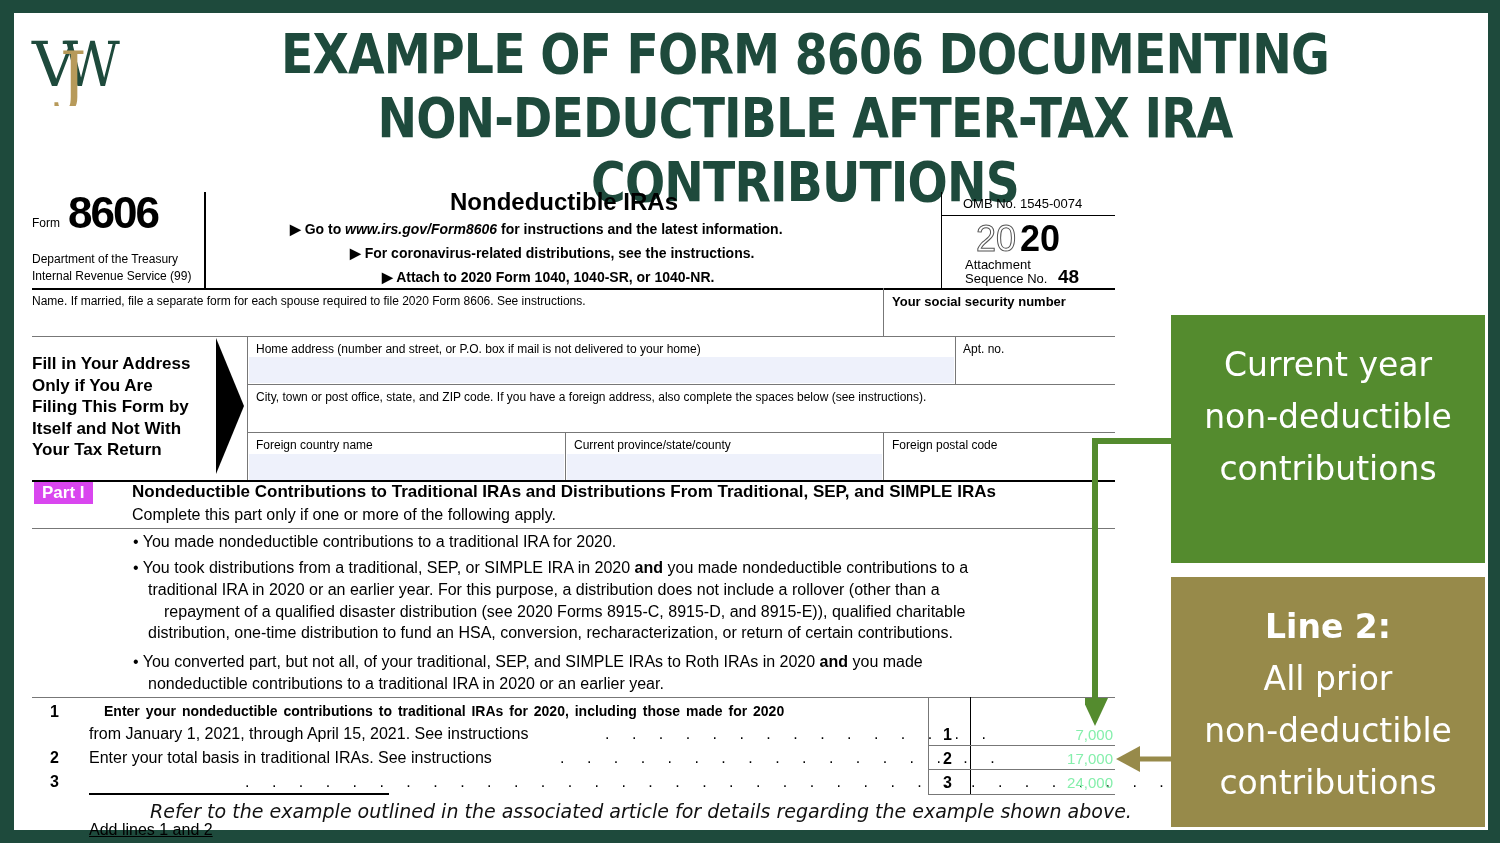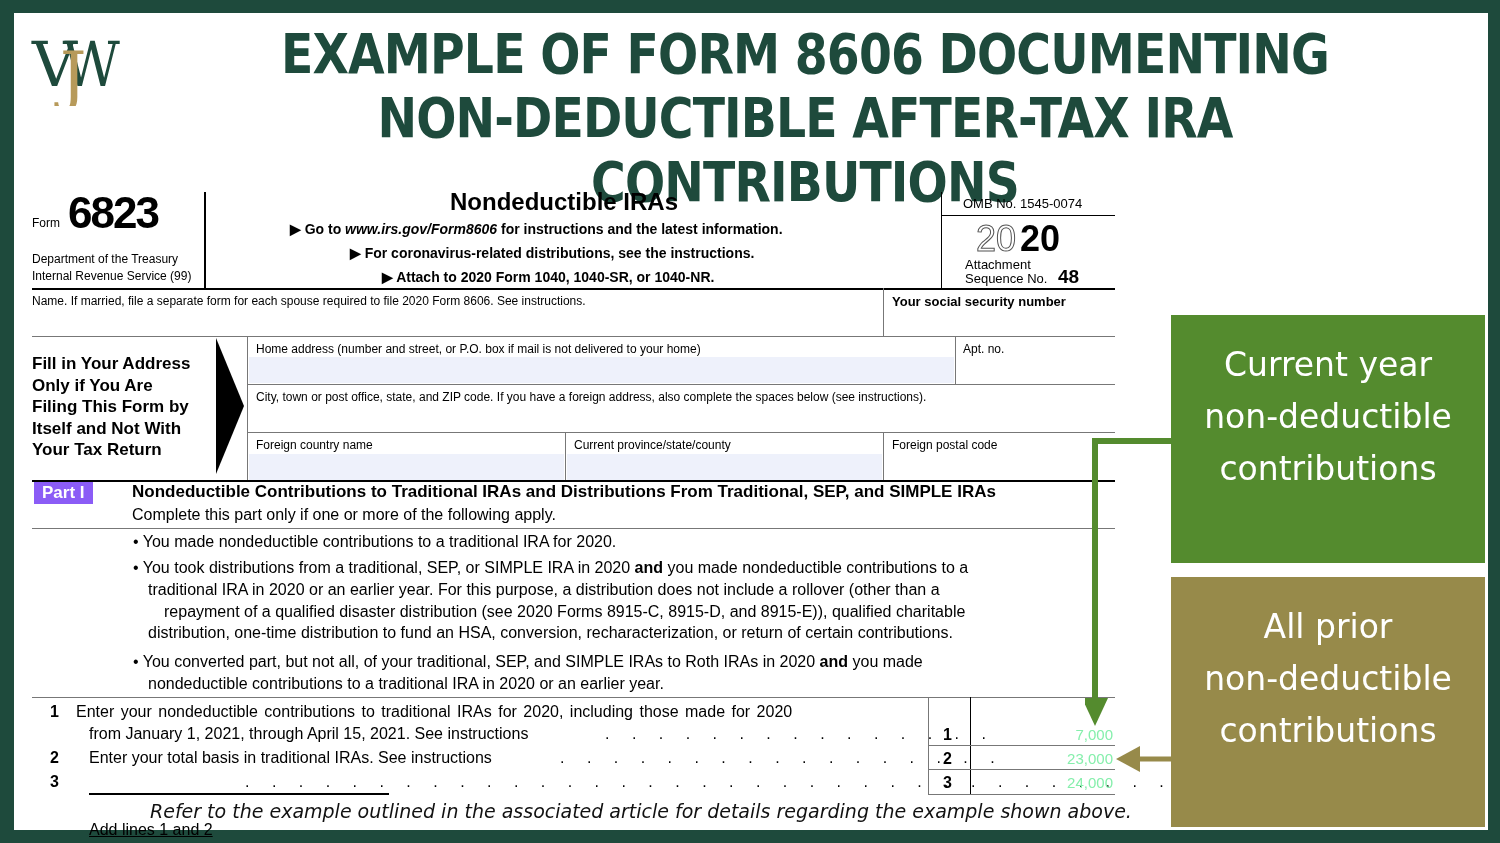--- a/index.html
+++ b/index.html
@@ -50,21 +50,21 @@
 </svg>
 
 <div class="abs title">
   <div>EXAMPLE OF FORM 8606 DOCUMENTING</div>
   <div>NON-DEDUCTIBLE AFTER-TAX IRA CONTRIBUTIONS</div>
 </div>
 
 <div class="form">
 
   <span class="t tiny" style="left:32px;top:216px;">Form</span>
-  <span class="t b" style="left:68px;top:188px;font-size:44px;letter-spacing:-2px;">6823</span>
+  <span class="t b" style="left:68px;top:188px;font-size:44px;letter-spacing:-2px;">8606</span>
   <span class="t tiny" style="left:32px;top:252px;">Department of the Treasury</span>
   <span class="t tiny" style="left:32px;top:269px;">Internal Revenue Service (99)</span>
   <div class="vline thick" style="left:204px;top:192px;height:96px;"></div>
 
   <span class="t b" style="left:450px;top:188px;font-size:24px;">Nondeductible IRAs</span>
   <span class="t b small" style="left:290px;top:221px;font-size:14px;"><span>▶ Go to </span><i>www.irs.gov/Form8606</i><span> for instructions and the latest information.</span></span>
   <span class="t b small" style="left:342px;top:245px;font-size:14px;padding-left:8px;">▶ For coronavirus-related distributions, see the instructions.</span>
   <span class="t b small" style="left:382px;top:269px;font-size:14px;">▶ Attach to 2020 Form 1040, 1040-SR, or 1040-NR.</span>
 
   <div class="vline" style="left:941px;top:192px;height:96px;"></div>
@@ -111,40 +111,40 @@
   <span class="t tiny" style="left:256px;top:438px;">Foreign country name</span>
   <div class="fill" style="left:249px;top:454px;width:315px;height:26px;"></div>
   <div class="vline gray" style="left:565px;top:432px;height:48px;"></div>
   <span class="t tiny" style="left:574px;top:438px;">Current province/state/county</span>
   <div class="fill" style="left:567px;top:454px;width:315px;height:26px;"></div>
   <div class="vline gray" style="left:883px;top:432px;height:48px;"></div>
   <span class="t tiny" style="left:892px;top:438px;">Foreign postal code</span>
   <div class="abs" style="left:885px;top:454px;width:230px;height:26px;"></div>
   <div class="hline thick" style="left:32px;top:480px;width:1083px;"></div>
 
-  <span class="t b" style="left:34px;top:482px;background:#8b5cf6;color:#fff;padding:1px 8px;font-size:17px;">Part I</span>
+  <span class="t b" style="left:34px;top:482px;background:#d946ef;color:#fff;padding:1px 8px;font-size:17px;">Part I</span>
   <span class="t b" style="left:132px;top:482px;font-size:17px;">Nondeductible Contributions to Traditional IRAs and Distributions From Traditional, SEP, and SIMPLE IRAs</span>
   <span class="t" style="left:132px;top:506px;font-size:16px;">Complete this part only if one or more of the following apply.</span>
   <div class="hline gray" style="left:32px;top:528px;width:1083px;"></div>
 
   <div>
     <span class="t" style="left:133px;top:533px;font-size:16px;">• You made nondeductible contributions to a traditional IRA for 2020.</span>
     <span class="t" style="left:133px;top:559px;font-size:16px;"><span>• You took distributions from a traditional, SEP, or SIMPLE IRA in 2020 </span><b>and</b><span> you made nondeductible contributions to a</span></span>
     <span class="t" style="left:148px;top:581px;font-size:16px;">traditional IRA in 2020 or an earlier year. For this purpose, a distribution does not include a rollover (other than a</span>
     <span class="t" style="left:164px;top:603px;font-size:16px;">repayment of a qualified disaster distribution (see 2020 Forms 8915-C, 8915-D, and 8915-E)), qualified charitable</span>
     <span class="t" style="left:148px;top:624px;font-size:16px;">distribution, one-time distribution to fund an HSA, conversion, recharacterization, or return of certain contributions.</span>
     <span class="t" style="left:133px;top:653px;font-size:16px;"><span>• You converted part, but not all, of your traditional, SEP, and SIMPLE IRAs to Roth IRAs in 2020 </span><b>and</b><span> you made</span></span>
     <span class="t" style="left:148px;top:675px;font-size:16px;">nondeductible contributions to a traditional IRA in 2020 or an earlier year.</span>
   </div>
 
   <div class="hline gray" style="left:32px;top:697px;width:1083px;"></div>
 
   <div>
     <span class="t b" style="left:50px;top:703px;font-size:16px;">1</span>
-    <span class="t" style="left:76px;top:703px;font-size:16px;word-spacing:2px;">Enter your nondeductible contributions to traditional IRAs for 2020, including those made for 2020</span>
+    <span class="t" style="left:104px;top:703px;font-size:14px;word-spacing:2px;font-weight:bold;">Enter your nondeductible contributions to traditional IRAs for 2020, including those made for 2020</span>
     <span class="t" style="left:89px;top:725px;font-size:16px;">from January 1, 2021, through April 15, 2021. See instructions</span>
     <span class="t dots" style="left:605px;top:725px;font-size:16px;">. . . . . . . . . . . . . . .</span>
   </div>
   <div>
     <span class="t b" style="left:50px;top:749px;font-size:16px;">2</span>
     <span class="t" style="left:89px;top:749px;font-size:16px;">Enter your total basis in traditional IRAs. See instructions</span>
     <span class="t dots" style="left:560px;top:749px;font-size:16px;">. . . . . . . . . . . . . . . . .</span>
   </div>
   <div>
     <span class="t b" style="left:50px;top:773px;font-size:16px;">3</span>
@@ -155,21 +155,21 @@
 
   <div class="vline gray" style="left:928px;top:697px;height:98px;"></div>
   <div class="vline" style="left:970px;top:697px;height:98px;"></div>
   <div class="hline gray" style="left:928px;top:745px;width:187px;"></div>
   <div class="hline gray" style="left:928px;top:769px;width:187px;"></div>
   <div class="hline gray" style="left:928px;top:794px;width:187px;"></div>
 
   <span class="t b" style="left:943px;top:726px;font-size:16px;">1</span>
   <span class="num-val" style="left:993px;top:726px;">7,000</span>
   <span class="t b" style="left:943px;top:750px;font-size:16px;">2</span>
-  <span class="num-val" style="left:993px;top:750px;">23,000</span>
+  <span class="num-val" style="left:993px;top:750px;">17,000</span>
   <span class="t b" style="left:943px;top:774px;font-size:16px;">3</span>
   <span class="num-val" style="left:993px;top:774px;">24,000</span>
 </div>
 
 <span class="t footnote abs">Refer to the example outlined in the associated article for details regarding the example shown above.</span>
 
 <svg class="abs" style="left:1085px;top:436px;" width="90" height="295">
   <polyline points="87,5 10,5 10,262" fill="none" stroke="#548b2e" stroke-width="6"></polyline>
   <polygon points="-3,262 23,262 10,290" fill="#548b2e"></polygon>
 </svg>
@@ -180,17 +180,18 @@
 
 <div class="abs box-green">
   <div class="box-text">
     <div>Current year</div>
     <div>non-deductible</div>
     <div>contributions</div>
   </div>
 </div>
 <div class="abs box-olive">
   <div class="box-text">
+    <div class="hd">Line 2:</div>
     <div>All prior</div>
     <div>non-deductible</div>
     <div>contributions</div>
   </div>
 </div>
 
 </body></html>

